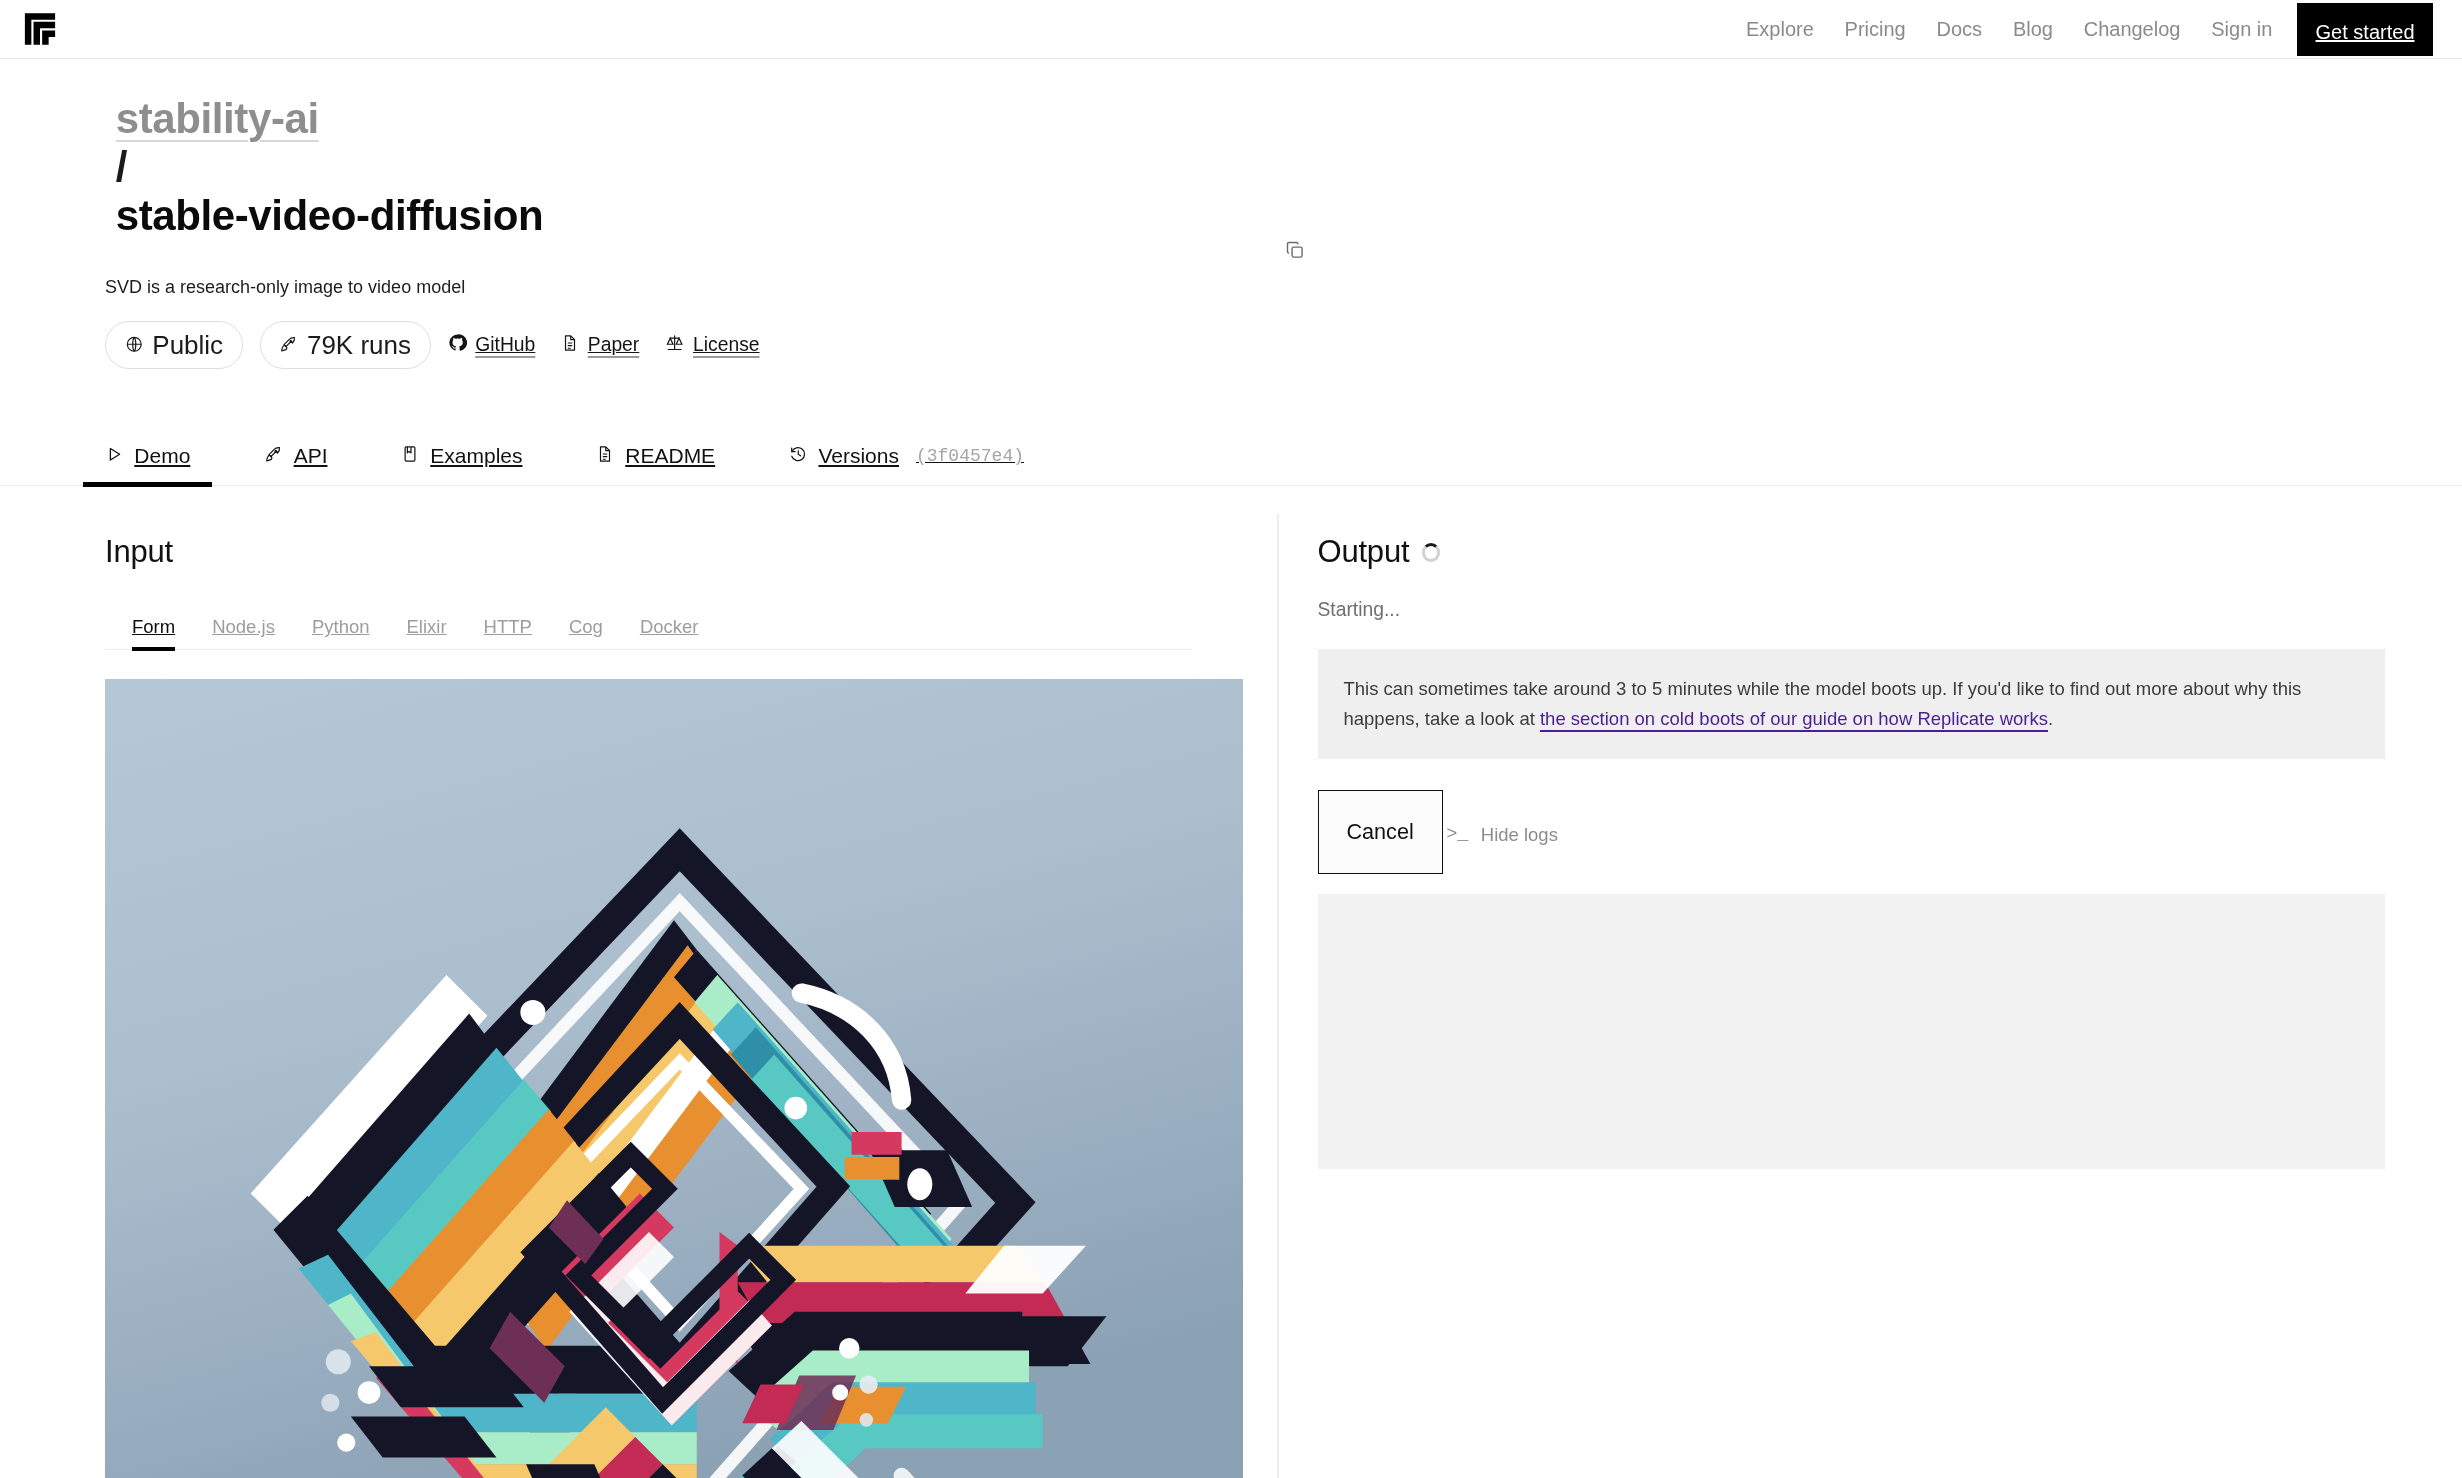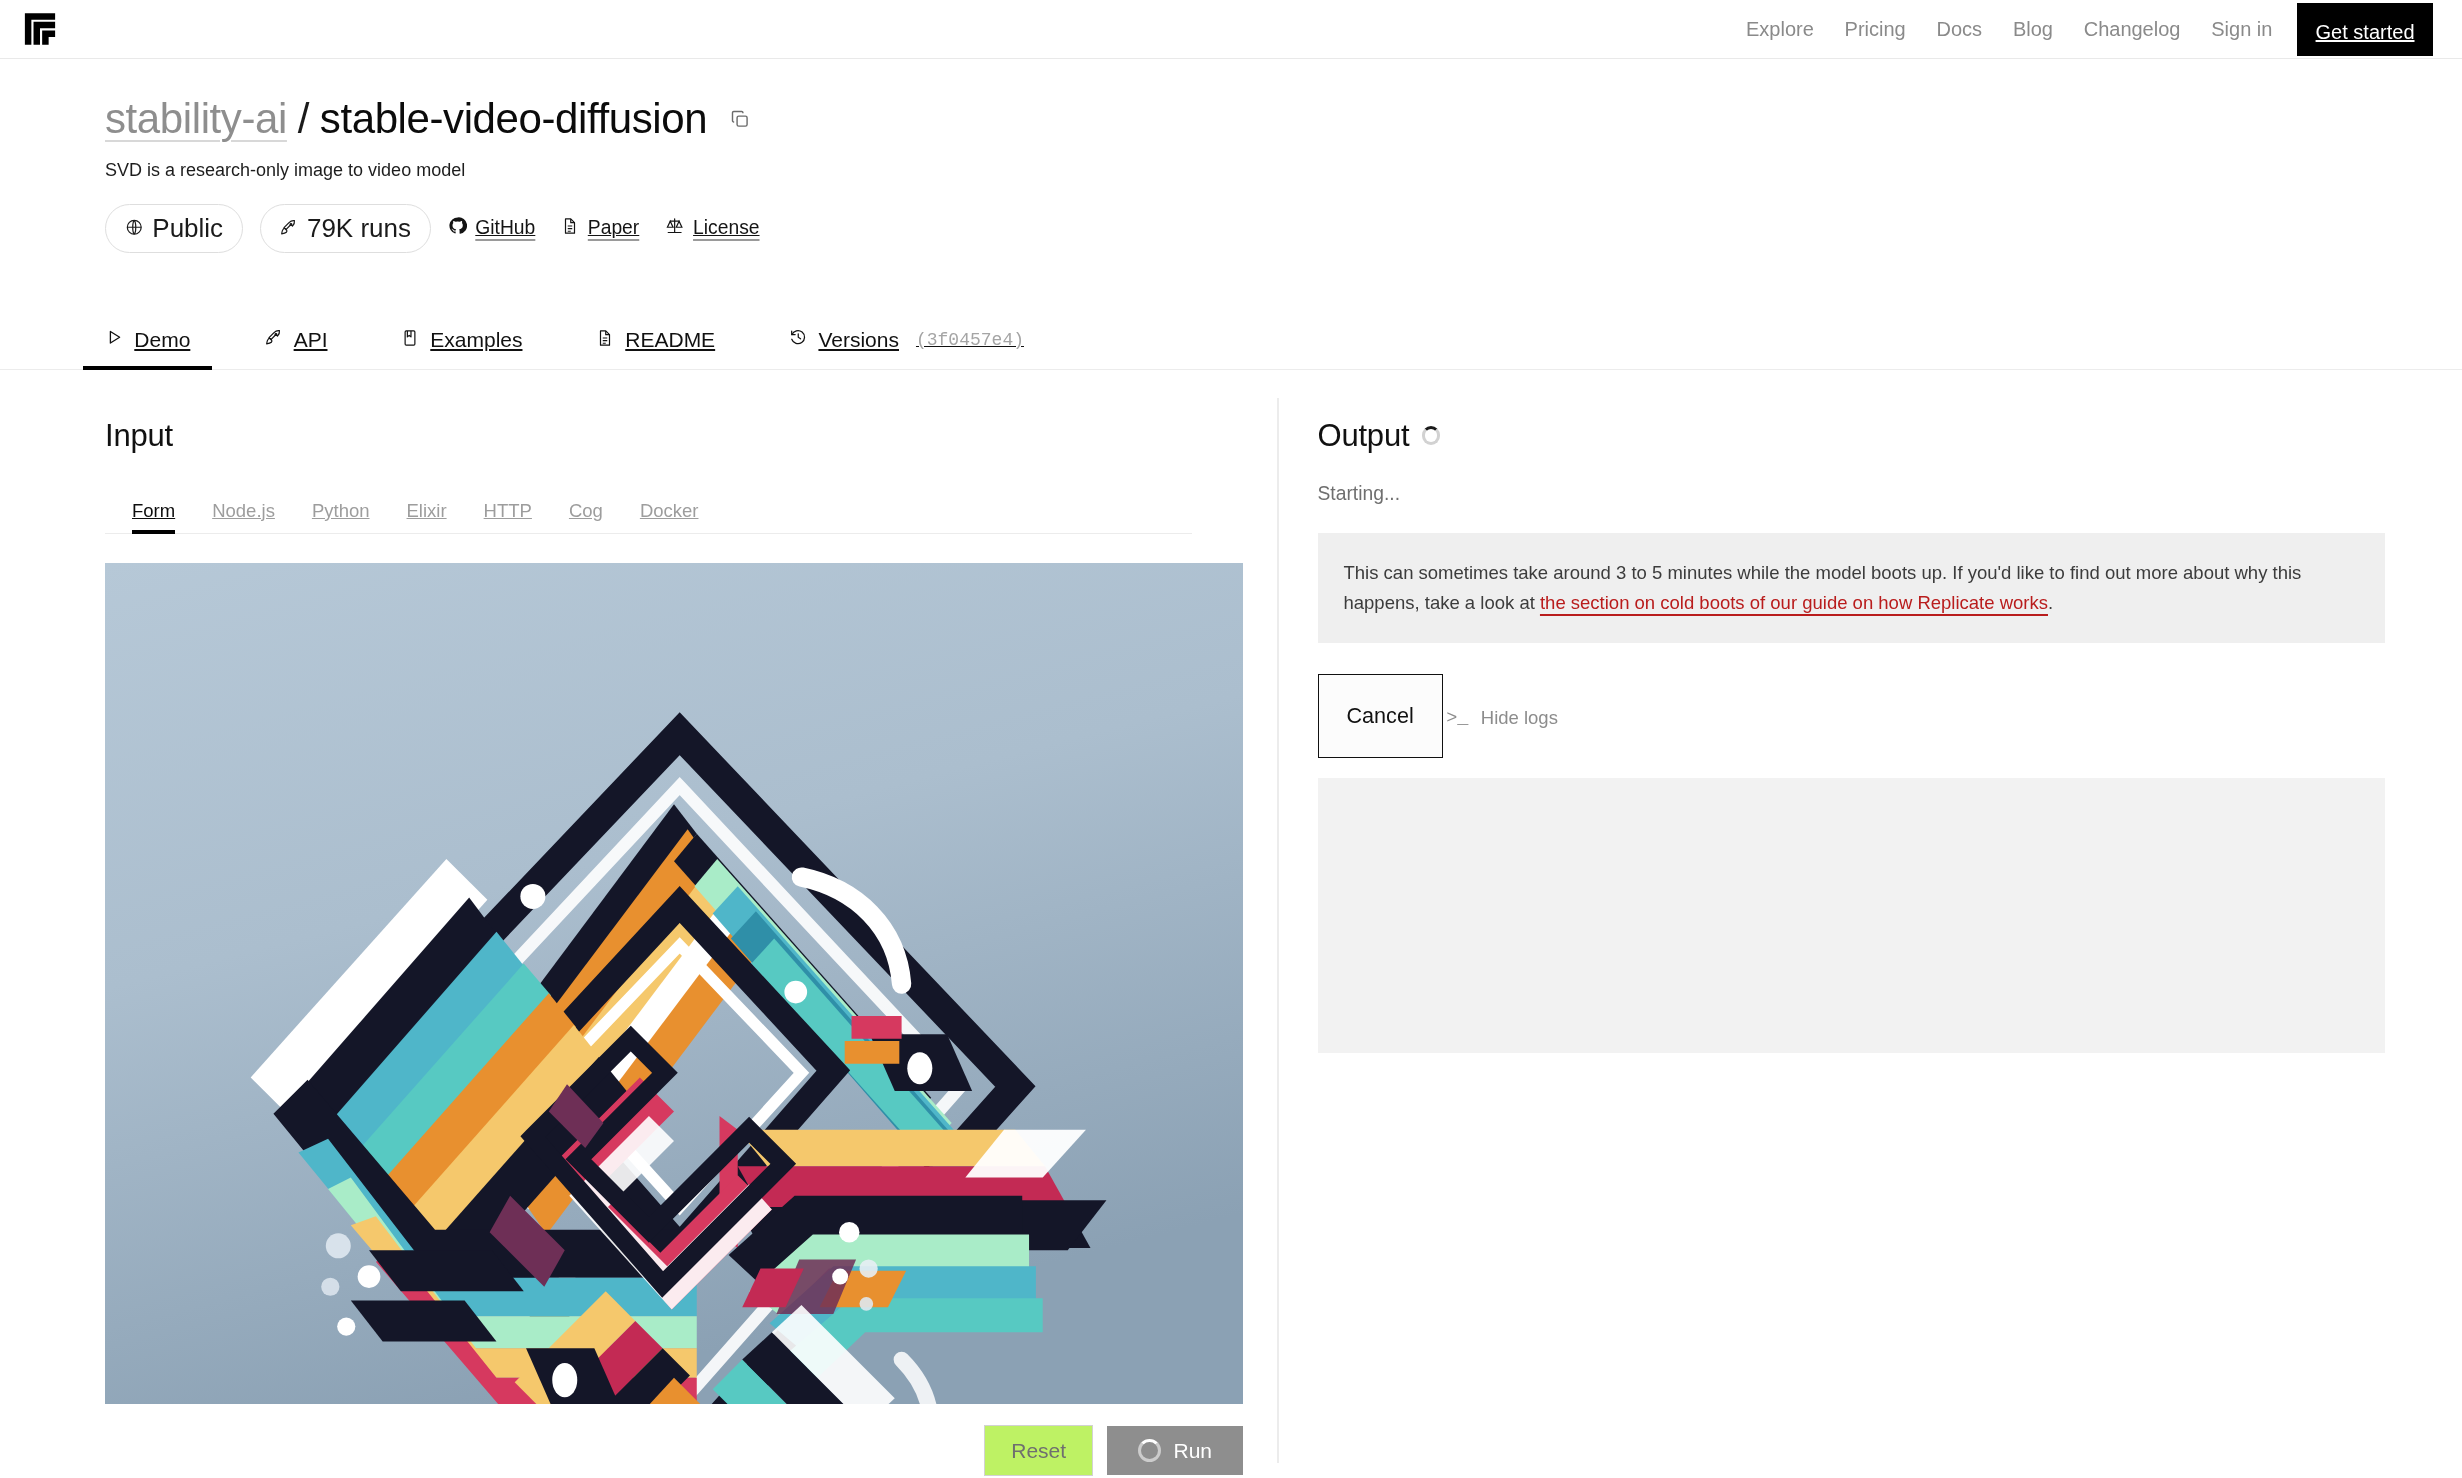--- a/index.html
+++ b/index.html
@@ -48,26 +48,27 @@
     margin-left: 9.3px;
     white-space: nowrap;
   }
 
   
   .page { padding: 0 0 0 0; }
 
   .title-block { padding: 36px 0 0 105px; }
   .repo-title {
     font-size: 42px;
-    font-weight: 400;
+    font-weight: 700;
     letter-spacing: -0.4px;
     display: flex;
     align-items: baseline;
     gap: 0;
     line-height: 1.15;
+    flex-direction: column;
   }
   .owner {
     color: #8e8e8e;
     text-decoration: underline;
     text-decoration-color: #d8d8d8;
     text-underline-offset: 7px;
     text-decoration-thickness: 1.5px;
   }
   .slash { color: #1a1a1a; margin: 0 10.8px; }
   .model-name { color: #0b0b0b; }
@@ -269,21 +270,21 @@
   .notice {
     margin-top: 28px;
     background: #efefef;
     padding: 25px 26px;
     font-size: 18.5px;
     line-height: 1.62;
     color: #3c3c3c;
     max-width: 1119px;
   }
   .notice a {
-    color: #b91c1c;
+    color: #4c1d95;
     text-decoration: underline;
     text-underline-offset: 4.6px;
     text-decoration-thickness: 1.5px;
   }
   .btn-cancel {
     margin-top: 31px;
     background: #fcfcfc;
     border: 1.5px solid #111111;
     color: #111111;
     font-size: 21.6px;

